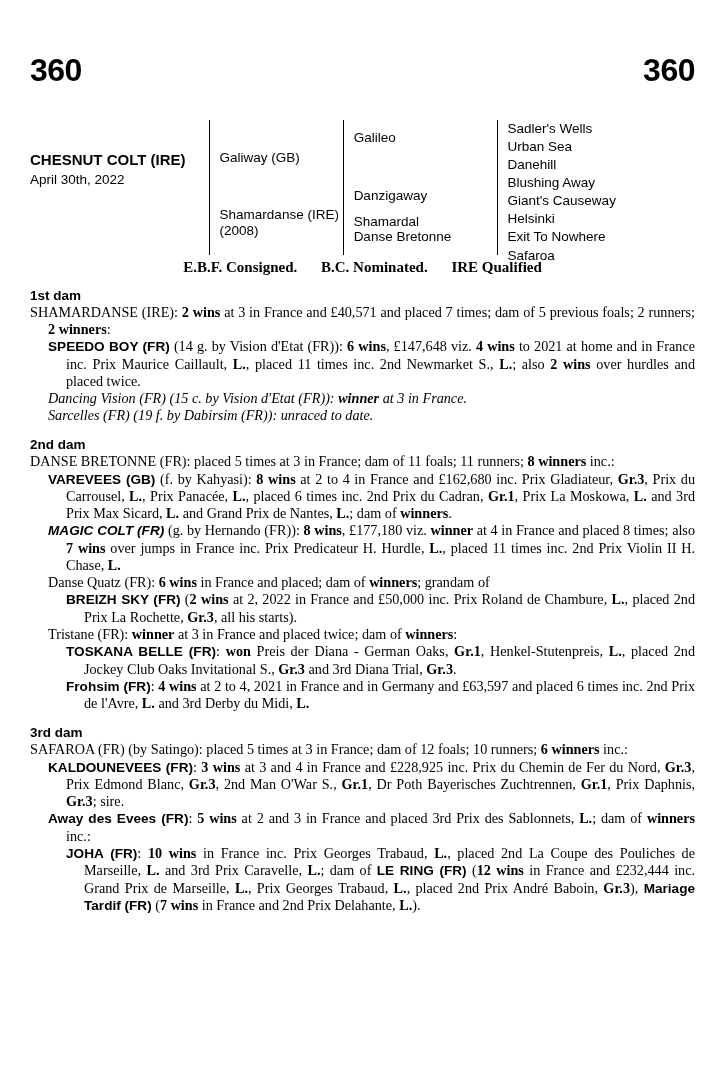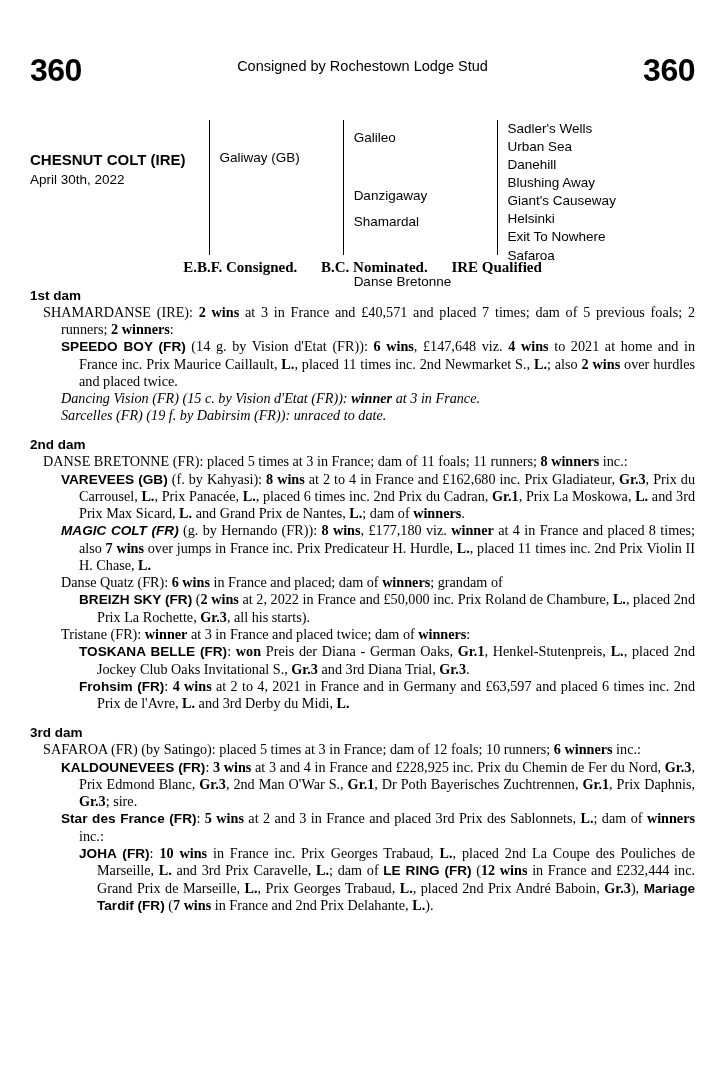--- a/index.html
+++ b/index.html
@@ -83,21 +83,21 @@
   }
   .subject-dob {
     font-size: 13.5px;
     margin-top: 3px;
   }
   .sire-block { margin-top: 30px; }
   .dam-block { margin-top: 42px; line-height: 1.16; }
   .gp-1 { margin-top: 10px; }
   .gp-2 { margin-top: 43px; }
   .gp-3 { margin-top: 11px; }
-  .gp-4 { margin-top: 45px; }
+  .gp-4 { }
   .gg { line-height: 1.34; }
 
   
   .status {
     text-align: center;
     font-family: "Liberation Serif", serif;
     font-weight: bold;
     font-size: 15px;
     margin-top: 4px;
     margin-bottom: 12px;
@@ -106,21 +106,21 @@
 
   
   .dam-section { margin-top: 4px; }
   .dam-head {
     font-family: "Liberation Sans", sans-serif;
     font-weight: bold;
     font-size: 13.5px;
     margin-bottom: 1px;
   }
   p.l0, p.l1, p.l2, p.l3 {
-    margin: 0 0 0 13px;
+    margin: 0 0 0 0;
     font-size: 14.2px;
     line-height: 1.21;
     text-align: justify;
     text-justify: inter-word;
   }
   p.l0 { padding-left: 0; text-indent: 0; }
   p.l0.hang { padding-left: 18px; text-indent: -18px; }
   p.l1 { padding-left: 18px; text-indent: 0; }
   p.l1.hang { padding-left: 36px; text-indent: -18px; }
   p.l2 { padding-left: 36px; text-indent: 0; }
@@ -134,31 +134,31 @@
   }
   .gap { height: 9px; }
 </style>
 </head>
 <body>
 
 <div class="page">
 
   <div class="header">
     <div class="lot-left">360</div>
-    <div class="consignor">Consigned by Rochestown Lodge Stud</div>
     <div class="lot-right">360</div>
   </div>
 
   <div class="ped">
     <div class="ped-col col-1">
       <div class="subject-name">CHESNUT COLT (IRE)</div>
       <div class="subject-dob">April 30th, 2022</div>
     </div>
     <div class="ped-col col-2">
       <div class="sire-block">Galiway (GB)</div>
+      <div class="dam-block">Shamardanse (IRE) (2008)</div>
     </div>
     <div class="ped-col col-3">
       <div class="gp-1">Galileo</div>
       <div class="gp-2">Danzigaway</div>
       <div class="gp-3">Shamardal</div>
       <div class="gp-4">Danse Bretonne</div>
     </div>
     <div class="ped-col col-4">
       <div class="gg">Sadler's Wells</div>
       <div class="gg">Urban Sea</div>
@@ -195,18 +195,18 @@
         <p class="l2 hang"><span class="sans-b">BREIZH SKY (FR)</span> (<b>2 wins</b> at 2, 2022 in France and £50,000 inc. Prix Roland de Chambure, <b>L.</b>, placed 2nd Prix La Rochette, <b>Gr.3</b>, all his starts).</p>
         <p class="l1 hang">Tristane (FR): <b>winner</b> at 3 in France and placed twice; dam of <b>winners</b>:</p>
         <p class="l2 hang"><span class="sans-b">TOSKANA BELLE (FR)</span>: <b>won</b> Preis der Diana - German Oaks, <b>Gr.1</b>, Henkel-Stutenpreis, <b>L.</b>, placed 2nd Jockey Club Oaks Invitational S., <b>Gr.3</b> and 3rd Diana Trial, <b>Gr.3</b>.</p>
         <p class="l2 hang"><span class="sans-b">Frohsim (FR)</span>: <b>4 wins</b> at 2 to 4, 2021 in France and in Germany and £63,597 and placed 6 times inc. 2nd Prix de l'Avre, <b>L.</b> and 3rd Derby du Midi, <b>L.</b></p>
       </div>
       <div class="gap"></div>
       <div class="dam-section">
         <div class="dam-head">3rd dam</div>
         <p class="l0 hang">SAFAROA (FR) (by Satingo): placed 5 times at 3 in France; dam of 12 foals; 10 runners; <b>6 winners</b> inc.:</p>
         <p class="l1 hang"><span class="sans-b">KALDOUNEVEES (FR)</span>: <b>3 wins</b> at 3 and 4 in France and £228,925 inc. Prix du Chemin de Fer du Nord, <b>Gr.3</b>, Prix Edmond Blanc, <b>Gr.3</b>, 2nd Man O'War S., <b>Gr.1</b>, Dr Poth Bayerisches Zuchtrennen, <b>Gr.1</b>, Prix Daphnis, <b>Gr.3</b>; sire.</p>
-        <p class="l1 hang"><span class="sans-b">Star des France (FR)</span>: <b>5 wins</b> at 2 and 3 in France and placed 3rd Prix des Sablonnets, <b>L.</b>; dam of <b>winners</b> inc.:</p>
+        <p class="l1 hang"><span class="sans-b">Away des Evees (FR)</span>: <b>5 wins</b> at 2 and 3 in France and placed 3rd Prix des Sablonnets, <b>L.</b>; dam of <b>winners</b> inc.:</p>
         <p class="l2 hang"><span class="sans-b">JOHA (FR)</span>: <b>10 wins</b> in France inc. Prix Georges Trabaud, <b>L.</b>, placed 2nd La Coupe des Pouliches de Marseille, <b>L.</b> and 3rd Prix Caravelle, <b>L.</b>; dam of <span class="sans-b">LE RING (FR)</span> (<b>12 wins</b> in France and £232,444 inc. Grand Prix de Marseille, <b>L.</b>, Prix Georges Trabaud, <b>L.</b>, placed 2nd Prix André Baboin, <b>Gr.3</b>), <span class="sans-b">Mariage Tardif (FR)</span> (<b>7 wins</b> in France and 2nd Prix Delahante, <b>L.</b>).</p>
       </div>
     </div>
 
 </div>
 
 </body></html>

